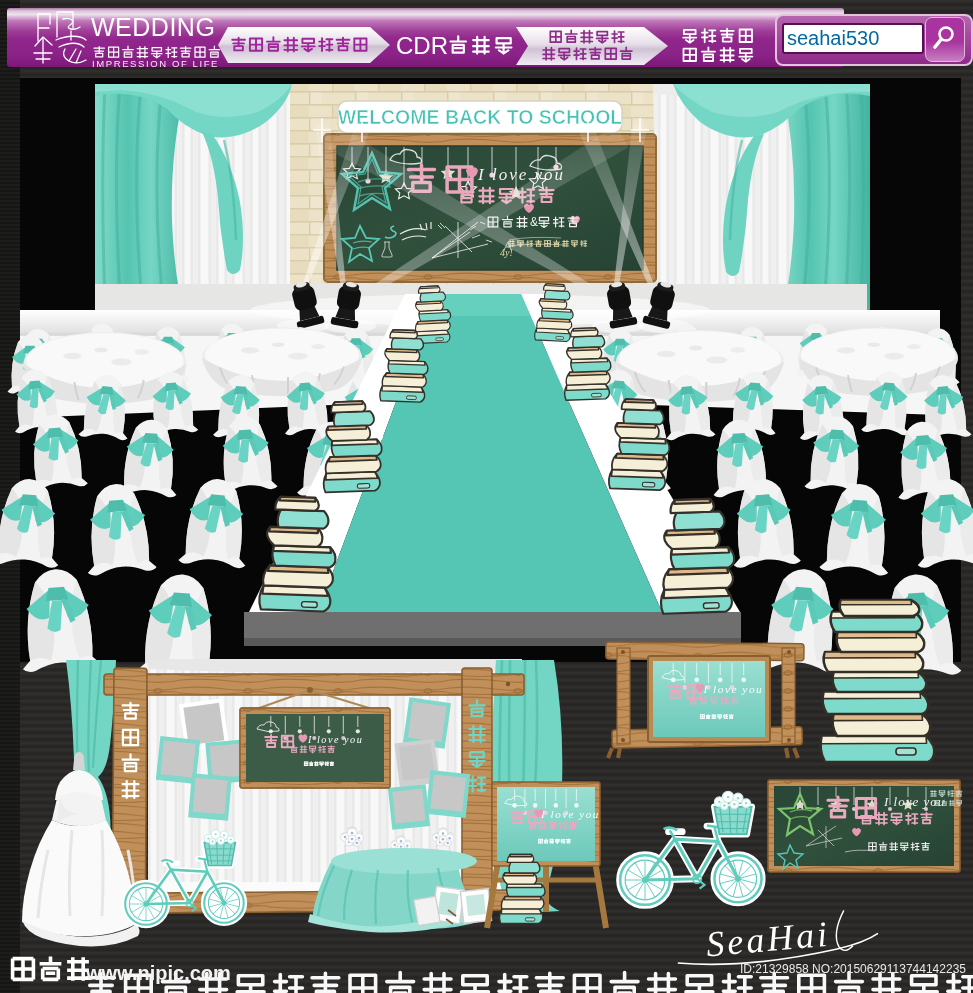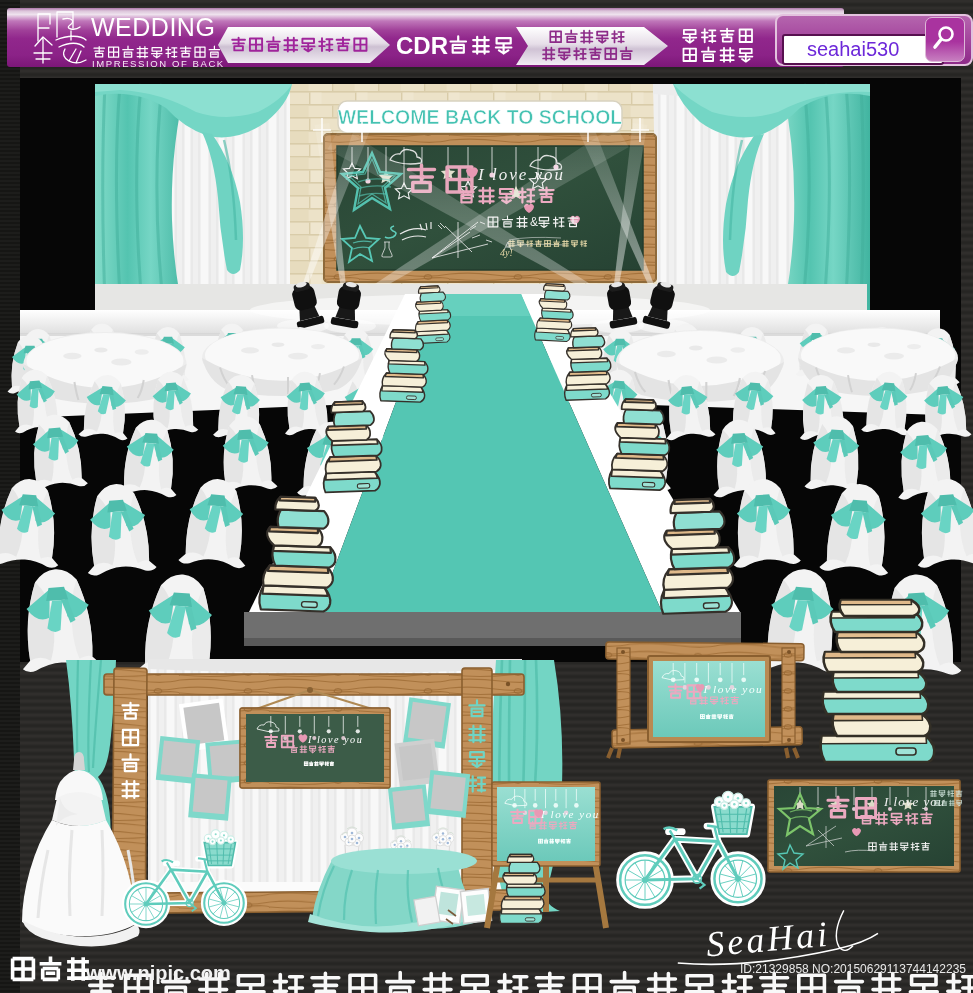--- a/index.html
+++ b/index.html
@@ -666,45 +666,45 @@
         <path d="M27 31 C38 26 52 26 57 31 M30 38 C40 33 50 33 55 38 M42 22 V31 M36 40 C30 50 45 58 57 51 M47 40 L40 52 M52 42 L47 54"></path>
       </g>
     </svg>
 
 <div style="position:absolute;left:84px;top:5px;width:120px;color:#fff;font-family:'Liberation Sans',sans-serif;font-size:25px;letter-spacing:0.5px;">WEDDING</div>
 
 <svg width="132" height="18" style="position:absolute;left:85px;top:36px" viewBox="0 0 132 18">
 <path d="M2.0 4.2L12.4 4.2M7.2 2.5L7.2 9.4M2.9 7.2L11.5 7.2M3.7 9.4L10.7 9.4M3.7 9.4L3.7 12.9M10.7 9.4L10.7 12.9M3.7 12.9L10.7 12.9M16.6 3.2L26.6 3.2M16.6 3.2L16.6 13.2M26.6 3.2L26.6 13.2M16.6 13.2L26.6 13.2M16.6 8.2L26.6 8.2M21.6 3.2L21.6 13.2M36.0 2.2L36.0 5.7M30.8 5.7L41.2 5.7M32.3 8.0L39.7 8.0M32.3 8.0L32.3 13.2M39.7 8.0L39.7 13.2M33.8 10.2L38.2 10.2M32.3 13.2L39.7 13.2M45.2 4.7L55.6 4.7M45.2 8.8L55.6 8.8M45.2 12.5L55.6 12.5M47.9 2.6L47.9 13.8M52.9 2.6L52.9 13.8M60.1 3.5L69.5 3.5M60.1 7.0L69.5 7.0M60.1 3.5L60.1 7.0M69.5 3.5L69.5 7.0M59.6 9.7L70.0 9.7M64.8 7.0L64.8 13.8M61.7 11.7L64.6 13.5M67.9 11.7L65.0 13.5M74.0 5.7L78.6 5.7M76.2 3.0L76.2 13.4M74.0 9.4L78.6 9.4M79.8 3.9L84.8 3.9M82.3 3.9L82.3 13.4M79.8 8.2L84.8 8.2M79.8 12.5L84.8 12.5M88.4 4.2L98.8 4.2M93.6 2.5L93.6 9.4M89.3 7.2L97.9 7.2M90.1 9.4L97.1 9.4M90.1 9.4L90.1 12.9M97.1 9.4L97.1 12.9M90.1 12.9L97.1 12.9M103.0 3.2L113.0 3.2M103.0 3.2L103.0 13.2M113.0 3.2L113.0 13.2M103.0 13.2L113.0 13.2M103.0 8.2L113.0 8.2M108.0 3.2L108.0 13.2M122.4 2.2L122.4 5.7M117.2 5.7L127.6 5.7M118.7 8.0L126.1 8.0M118.7 8.0L118.7 13.2M126.1 8.0L126.1 13.2M120.2 10.2L124.6 10.2M118.7 13.2L126.1 13.2" stroke="#fff" stroke-width="1.25" fill="none" stroke-linecap="round"></path>
 </svg>
 
-<div style="position:absolute;left:85px;top:50px;color:#f5e9f4;font-family:'Liberation Sans',sans-serif;font-size:9.5px;letter-spacing:1.6px;">IMPRESSION OF BACK</div>
+<div style="position:absolute;left:85px;top:50px;color:#f5e9f4;font-family:'Liberation Sans',sans-serif;font-size:9.5px;letter-spacing:1.6px;">IMPRESSION OF LIFE</div>
 
 <div style="position:absolute;left:211px;top:19px;width:172px;height:36px;background:linear-gradient(180deg,#ffffff,#e4dce6 45%,#cdc0d2 55%,#f0eaf2);clip-path:polygon(0 50%,10px 0,152px 0,100% 50%,152px 100%,10px 100%);"></div>
 <svg width="150" height="22" style="position:absolute;left:222px;top:26px" viewBox="0 0 150 22">
 <path d="M3.2 5.7L16.0 5.7M9.6 3.6L9.6 12.1M4.3 9.4L14.9 9.4M5.3 12.1L13.9 12.1M5.3 12.1L5.3 16.4M13.9 12.1L13.9 16.4M5.3 16.4L13.9 16.4M20.9 4.5L33.1 4.5M20.9 4.5L20.9 16.7M33.1 4.5L33.1 16.7M20.9 16.7L33.1 16.7M20.9 10.6L33.1 10.6M27.0 4.5L27.0 16.7M44.4 3.3L44.4 7.6M38.0 7.6L50.8 7.6M39.8 10.3L49.0 10.3M39.8 10.3L39.8 16.7M49.0 10.3L49.0 16.7M41.7 13.0L47.1 13.0M39.8 16.7L49.0 16.7M55.4 6.3L68.2 6.3M55.4 11.4L68.2 11.4M55.4 15.9L68.2 15.9M58.8 3.8L58.8 17.4M64.8 3.8L64.8 17.4M73.4 4.8L85.0 4.8M73.4 9.1L85.0 9.1M73.4 4.8L73.4 9.1M85.0 4.8L85.0 9.1M72.8 12.4L85.6 12.4M79.2 9.1L79.2 17.4M75.4 14.9L78.9 17.1M83.0 14.9L79.5 17.1M90.2 7.6L95.8 7.6M93.0 4.2L93.0 17.0M90.2 12.1L95.8 12.1M97.4 5.3L103.4 5.3M100.4 5.3L100.4 17.0M97.4 10.6L103.4 10.6M97.4 15.9L103.4 15.9M107.6 5.7L120.4 5.7M114.0 3.6L114.0 12.1M108.7 9.4L119.3 9.4M109.7 12.1L118.3 12.1M109.7 12.1L109.7 16.4M118.3 12.1L118.3 16.4M109.7 16.4L118.3 16.4M125.3 4.5L137.5 4.5M125.3 4.5L125.3 16.7M137.5 4.5L137.5 16.7M125.3 16.7L137.5 16.7M125.3 10.6L137.5 10.6M131.4 4.5L131.4 16.7" stroke="#a0249b" stroke-width="1.90" fill="none" stroke-linecap="round"></path>
 </svg>
 
-<div style="position:absolute;left:389px;top:24px;color:#fff;font-family:'Liberation Sans',sans-serif;font-size:24px;font-weight:bold;">CDR</div>
+<div style="position:absolute;left:389px;top:24px;color:#fff;font-family:'Liberation Sans',sans-serif;font-size:24px;font-weight:normal;">CDR</div>
 <svg width="72" height="22" style="position:absolute;left:440px;top:26px" viewBox="0 0 72 22">
 <path d="M11.2 2.4L11.2 7.5M3.5 7.5L19.0 7.5M5.7 10.9L16.8 10.9M5.7 10.9L5.7 18.7M16.8 10.9L16.8 18.7M7.9 14.2L14.6 14.2M5.7 18.7L16.8 18.7M26.2 6.1L41.7 6.1M26.2 12.2L41.7 12.2M26.2 17.7L41.7 17.7M30.2 2.9L30.2 19.6M37.6 2.9L37.6 19.6M49.6 4.2L63.7 4.2M49.6 9.4L63.7 9.4M49.6 4.2L49.6 9.4M63.7 4.2L63.7 9.4M48.9 13.5L64.4 13.5M56.6 9.4L56.6 19.6M52.0 16.4L56.3 19.2M61.3 16.4L57.0 19.2" stroke="#ffffff" stroke-width="2.20" fill="none" stroke-linecap="round"></path>
 </svg>
 
 <div style="position:absolute;left:509px;top:19px;width:152px;height:38px;background:linear-gradient(180deg,#ffffff,#e6dee8 45%,#cfc2d4 58%,#f2ecf4);clip-path:polygon(0 0,128px 0,100% 50%,128px 100%,0 100%,12px 50%);"></div>
 <svg width="120" height="36" style="position:absolute;left:528px;top:20px" viewBox="0 0 120 36">
 <path d="M15.3 3.4L26.1 3.4M15.3 3.4L15.3 14.2M26.1 3.4L26.1 14.2M15.3 14.2L26.1 14.2M15.3 8.8L26.1 8.8M20.8 3.4L20.8 14.2M36.2 2.3L36.2 6.0M30.6 6.0L41.9 6.0M32.2 8.5L40.3 8.5M32.2 8.5L32.2 14.2M40.3 8.5L40.3 14.2M33.8 10.9L38.7 10.9M32.2 14.2L40.3 14.2M46.1 5.0L57.4 5.0M46.1 9.4L57.4 9.4M46.1 13.5L57.4 13.5M49.0 2.7L49.0 14.8M54.5 2.7L54.5 14.8M62.1 3.6L72.4 3.6M62.1 7.4L72.4 7.4M62.1 3.6L62.1 7.4M72.4 3.6L72.4 7.4M61.6 10.4L72.9 10.4M67.2 7.4L67.2 14.8M63.9 12.5L67.0 14.6M70.6 12.5L67.5 14.6M77.1 6.0L82.1 6.0M79.5 3.1L79.5 14.4M77.1 10.1L82.1 10.1M83.4 4.0L88.8 4.0M86.1 4.0L86.1 14.4M83.4 8.8L88.8 8.8M83.4 13.5L88.8 13.5" stroke="#8d2c89" stroke-width="1.70" fill="none" stroke-linecap="round"></path>
 <path d="M8.1 22.0L19.4 22.0M8.1 26.4L19.4 26.4M8.1 30.5L19.4 30.5M11.1 19.7L11.1 31.8M16.4 19.7L16.4 31.8M24.1 20.6L34.4 20.6M24.1 24.4L34.4 24.4M24.1 20.6L24.1 24.4M34.4 20.6L34.4 24.4M23.6 27.4L34.9 27.4M29.2 24.4L29.2 31.8M25.9 29.5L29.0 31.6M32.6 29.5L29.5 31.6M39.1 23.1L44.1 23.1M41.5 20.1L41.5 31.4M39.1 27.1L44.1 27.1M45.4 21.0L50.8 21.0M48.1 21.0L48.1 31.4M45.4 25.8L50.8 25.8M45.4 30.5L50.8 30.5M54.6 21.4L65.9 21.4M60.2 19.5L60.2 27.1M55.5 24.7L65.0 24.7M56.5 27.1L64.0 27.1M56.5 27.1L56.5 30.9M64.0 27.1L64.0 30.9M56.5 30.9L64.0 30.9M70.3 20.4L81.2 20.4M70.3 20.4L70.3 31.1M81.2 20.4L81.2 31.1M70.3 31.1L81.2 31.1M70.3 25.8L81.2 25.8M75.8 20.4L75.8 31.1M91.2 19.3L91.2 23.1M85.6 23.1L96.9 23.1M87.2 25.5L95.3 25.5M87.2 25.5L87.2 31.1M95.3 25.5L95.3 31.1M88.8 27.9L93.7 27.9M87.2 31.1L95.3 31.1" stroke="#8d2c89" stroke-width="1.70" fill="none" stroke-linecap="round"></path>
 </svg>
 
 <svg width="78" height="38" style="position:absolute;left:673px;top:18px" viewBox="0 0 78 38">
 <path d="M3.9 3.9L15.6 3.9M3.9 8.2L15.6 8.2M3.9 3.9L3.9 8.2M15.6 3.9L15.6 8.2M3.2 11.6L16.3 11.6M9.8 8.2L9.8 16.7M5.9 14.1L9.4 16.4M13.6 14.1L10.1 16.4M21.9 6.6L27.7 6.6M24.7 3.2L24.7 16.3M21.9 11.3L27.7 11.3M29.2 4.3L35.4 4.3M32.3 4.3L32.3 16.3M29.2 9.8L35.4 9.8M29.2 15.2L35.4 15.2M40.6 4.8L53.7 4.8M47.1 2.6L47.1 11.3M41.7 8.5L52.6 8.5M42.8 11.3L51.5 11.3M42.8 11.3L42.8 15.6M51.5 11.3L51.5 15.6M42.8 15.6L51.5 15.6M59.6 3.5L72.0 3.5M59.6 3.5L59.6 16.0M72.0 3.5L72.0 16.0M59.6 16.0L72.0 16.0M59.6 9.8L72.0 9.8M65.8 3.5L65.8 16.0" stroke="#ffffff" stroke-width="1.80" fill="none" stroke-linecap="round"></path>
 <path d="M3.5 22.6L16.0 22.6M3.5 22.6L3.5 35.0M16.0 22.6L16.0 35.0M3.5 35.0L16.0 35.0M3.5 28.8L16.0 28.8M9.8 22.6L9.8 35.0M28.4 21.3L28.4 25.6M21.9 25.6L35.0 25.6M23.8 28.4L33.1 28.4M23.8 28.4L23.8 35.0M33.1 28.4L33.1 35.0M25.7 31.2L31.2 31.2M23.8 35.0L33.1 35.0M40.6 24.4L53.7 24.4M40.6 29.5L53.7 29.5M40.6 34.2L53.7 34.2M44.0 21.8L44.0 35.7M50.2 21.8L50.2 35.7M60.0 22.9L71.7 22.9M60.0 27.2L71.7 27.2M60.0 22.9L60.0 27.2M71.7 22.9L71.7 27.2M59.3 30.6L72.4 30.6M65.8 27.2L65.8 35.7M62.0 33.1L65.5 35.4M69.7 33.1L66.2 35.4" stroke="#ffffff" stroke-width="1.80" fill="none" stroke-linecap="round"></path>
 </svg>
 
 <div style="position:absolute;left:768px;top:6px;width:194px;height:48px;border-radius:8px;border:2px solid #e3c2de;background:linear-gradient(180deg,#b565ae,#a2429b 55%,#8e2a89);"></div>
 
-<div style="position:absolute;left:775px;top:15px;width:135px;height:27px;background:#fff;border:2px solid #57104f;border-radius:3px;color:#6d28d9;font-family:'Liberation Sans',sans-serif;font-size:20px;line-height:26px;padding-left:23px;margin-top:11px;">seahai530</div>
+<div style="position:absolute;left:775px;top:15px;width:135px;height:27px;background:#fff;border:2px solid #57104f;border-radius:3px;color:#0369a1;font-family:'Liberation Sans',sans-serif;font-size:20px;line-height:26px;padding-left:3px;">seahai530</div>
 
 <div style="position:absolute;left:918px;top:9px;width:38px;height:43px;border-radius:7px;border:1.5px solid #ddb8d8;background:linear-gradient(180deg,#a9339f 55%,#c77fc0);"></div>
 
 <svg width="30" height="32" style="position:absolute;left:922px;top:15px" viewBox="0 0 30 32">
       <circle cx="17" cy="11" r="6.5" fill="none" stroke="#fff" stroke-width="2.6"></circle>
       <path d="M12 16.5 L6 24" stroke="#fff" stroke-width="3.6" stroke-linecap="round"></path>
     </svg>
 </div>
 </body></html>

